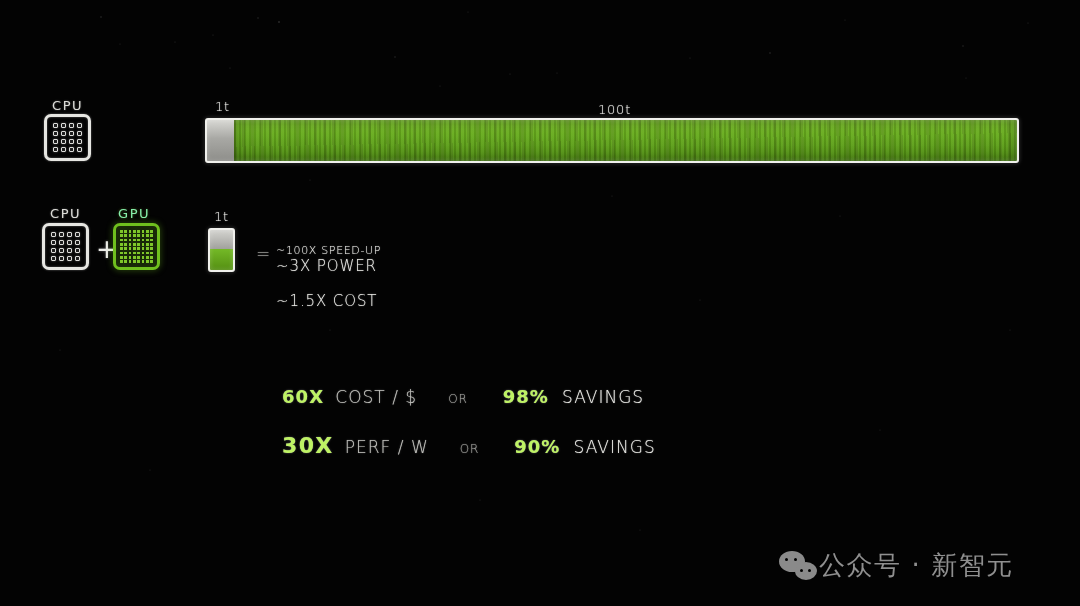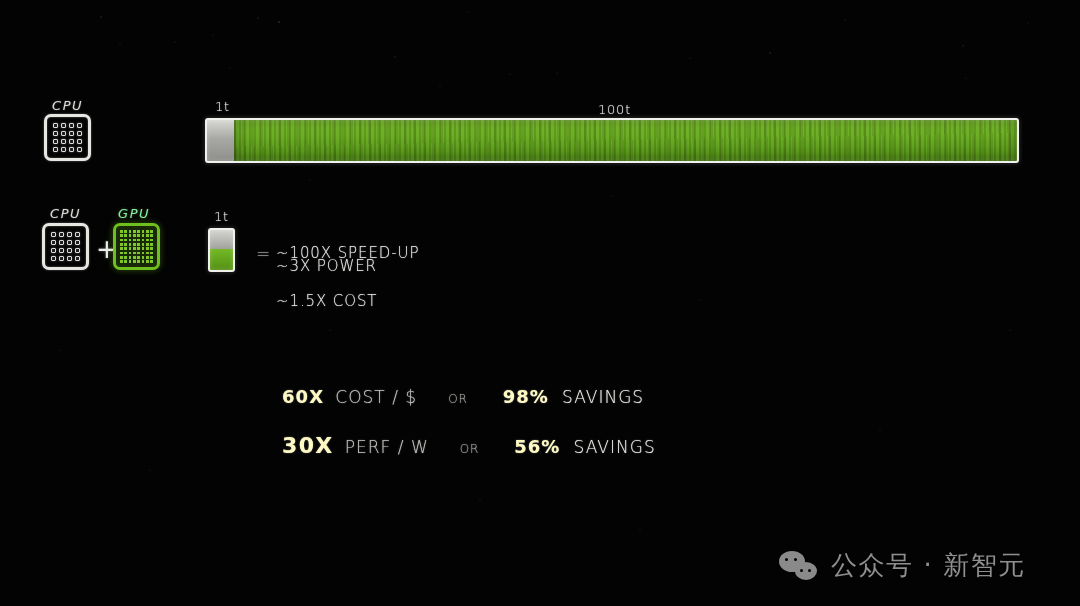--- a/index.html
+++ b/index.html
@@ -37,30 +37,29 @@
     position: absolute;
     color: #e8e8e4;
     letter-spacing: .06em;
     white-space: nowrap;
     text-shadow: 0 0 1px rgba(255,255,255,.45), 0 0 3px rgba(255,255,255,.18);
     font-family: "DejaVu Sans", sans-serif;
     font-weight: 300;
   }
   .chalk.dim   { color: #bdbdb8; }
   .chalk.dimmer{ color: #9b9b96; }
-  .chalk.bold  { font-weight: 700; color: #fef9c3; }
+  .chalk.bold  { font-weight: 700; color: #bef264; }
 
   
   .chip-label {
     position: absolute;
     font-size: 13px;
     letter-spacing: .12em;
     color: #dcdcd8;
     text-shadow: 0 0 2px rgba(255,255,255,.35);
-    font-style: italic;
   }
   .chip-label.green { color: #86efac; text-shadow: 0 0 3px rgba(143,207,58,.45); }
 
   .chip {
     position: absolute;
     box-sizing: border-box;
     border: 3px solid #e6e6e2;
     border-radius: 7px;
     display: grid;
     padding: 5px;
@@ -131,21 +130,20 @@
   .vbar-green {
     position: absolute; left: 2px; right: 2px; bottom: 2px; top: 48%;
     background: linear-gradient(180deg,#74b927 0%, #548f12 100%);
   }
 
   
   #watermark {
     position: absolute;
     display: flex;
     align-items: center;
-    gap: 12px;
     color: #8a8a8a;
     font-family: "DejaVu Sans", sans-serif;
   }
   #watermark .wm-text {
     font-size: 26px;
     letter-spacing: .06em;
     color: #8f8f8f;
   }
   .wechat { position: relative; width: 40px; height: 34px; }
   .wechat .b1, .wechat .b2 {
@@ -326,37 +324,37 @@
   <div class="chalk" style="left:214px; top:209px; font-size:13px;">1t</div>
 
   <div class="vbar-wrap" style="left:208px; top:228px; width:27px; height:44px;">
     <div class="vbar-gray"></div>
     <div class="vbar-green"></div>
     <div class="vbar-outline"></div>
   </div>
 
   <div class="chalk dim" style="left:256px; top:244px; font-size:17px;">=</div>
 
-  <div class="chalk" style="left:276px; top:244px; font-size:15px;">~100X SPEED-UP</div>
+  <div class="chalk" style="left:276px; top:244px; font-size:11px;">~100X SPEED-UP</div>
   <div class="chalk" style="left:276px; top:257px; font-size:15px;">~3X POWER</div>
   <div class="chalk" style="left:276px; top:292px; font-size:15px;">~1.5X COST</div>
 
   <div style="position:absolute; left:282px; top:386px;">
     <span class="chalk bold" style="position:static; font-size:18px;">60X</span>
     <span class="chalk dim" style="position:static; font-size:17px; margin-left:6px;">COST / $</span>
     <span class="chalk dimmer" style="position:static; font-size:12px; margin-left:26px;">OR</span>
     <span class="chalk bold" style="position:static; font-size:18px; margin-left:30px;">98%</span>
     <span class="chalk" style="position:static; font-size:17px; margin-left:8px;">SAVINGS</span>
   </div>
 
   <div style="position:absolute; left:282px; top:433px;">
     <span class="chalk bold" style="position:static; font-size:22px;">30X</span>
     <span class="chalk dim" style="position:static; font-size:17px; margin-left:6px;">PERF / W</span>
     <span class="chalk dimmer" style="position:static; font-size:12px; margin-left:26px;">OR</span>
-    <span class="chalk bold" style="position:static; font-size:18px; margin-left:30px;">56%</span>
+    <span class="chalk bold" style="position:static; font-size:18px; margin-left:30px;">90%</span>
     <span class="chalk" style="position:static; font-size:17px; margin-left:8px;">SAVINGS</span>
   </div>
 
   <div id="watermark" style="left:779px; top:548px;">
     <span class="wechat">
       <span class="b1"></span>
       <span class="b2"></span>
       <span class="dot" style="left:6px;  top:9px;"></span>
       <span class="dot" style="left:15px; top:9px;"></span>
       <span class="dot" style="left:21px; top:20px;"></span>

